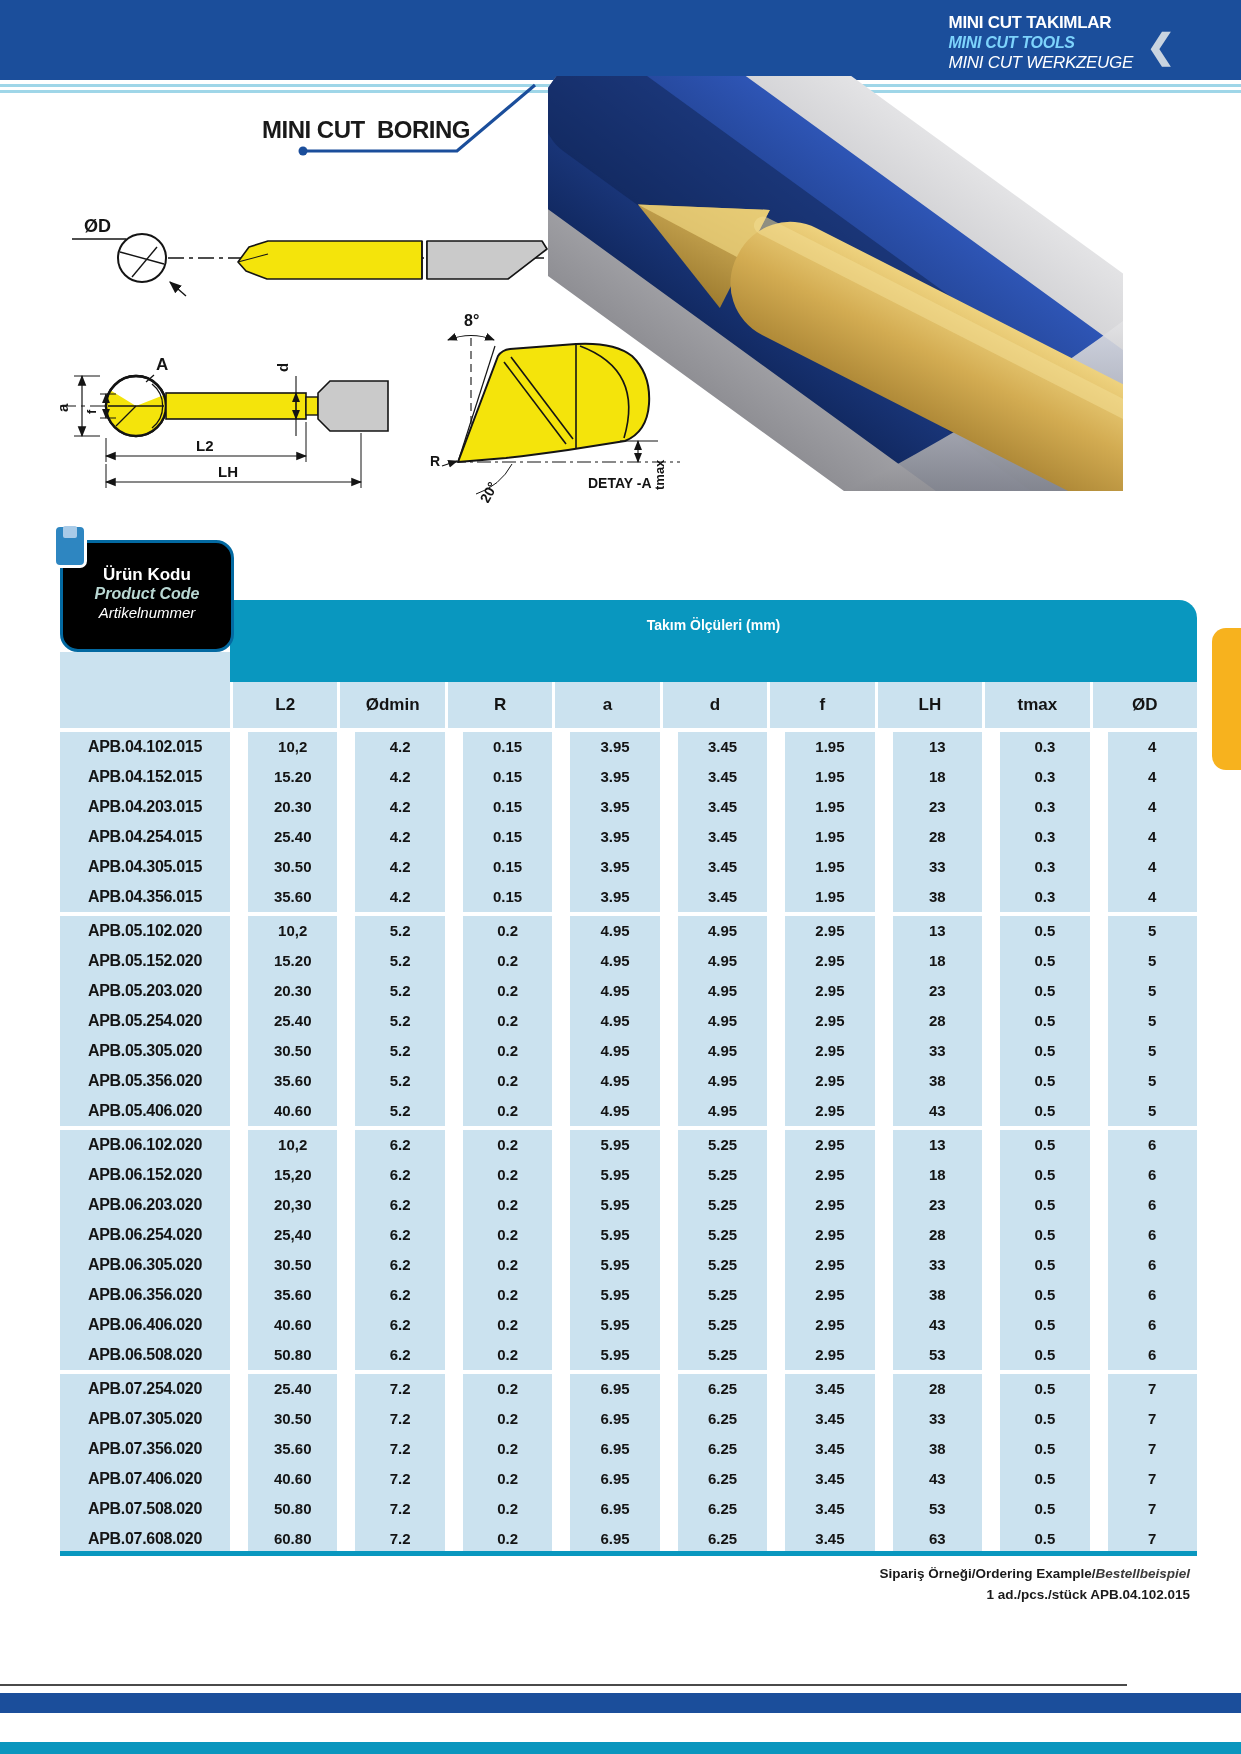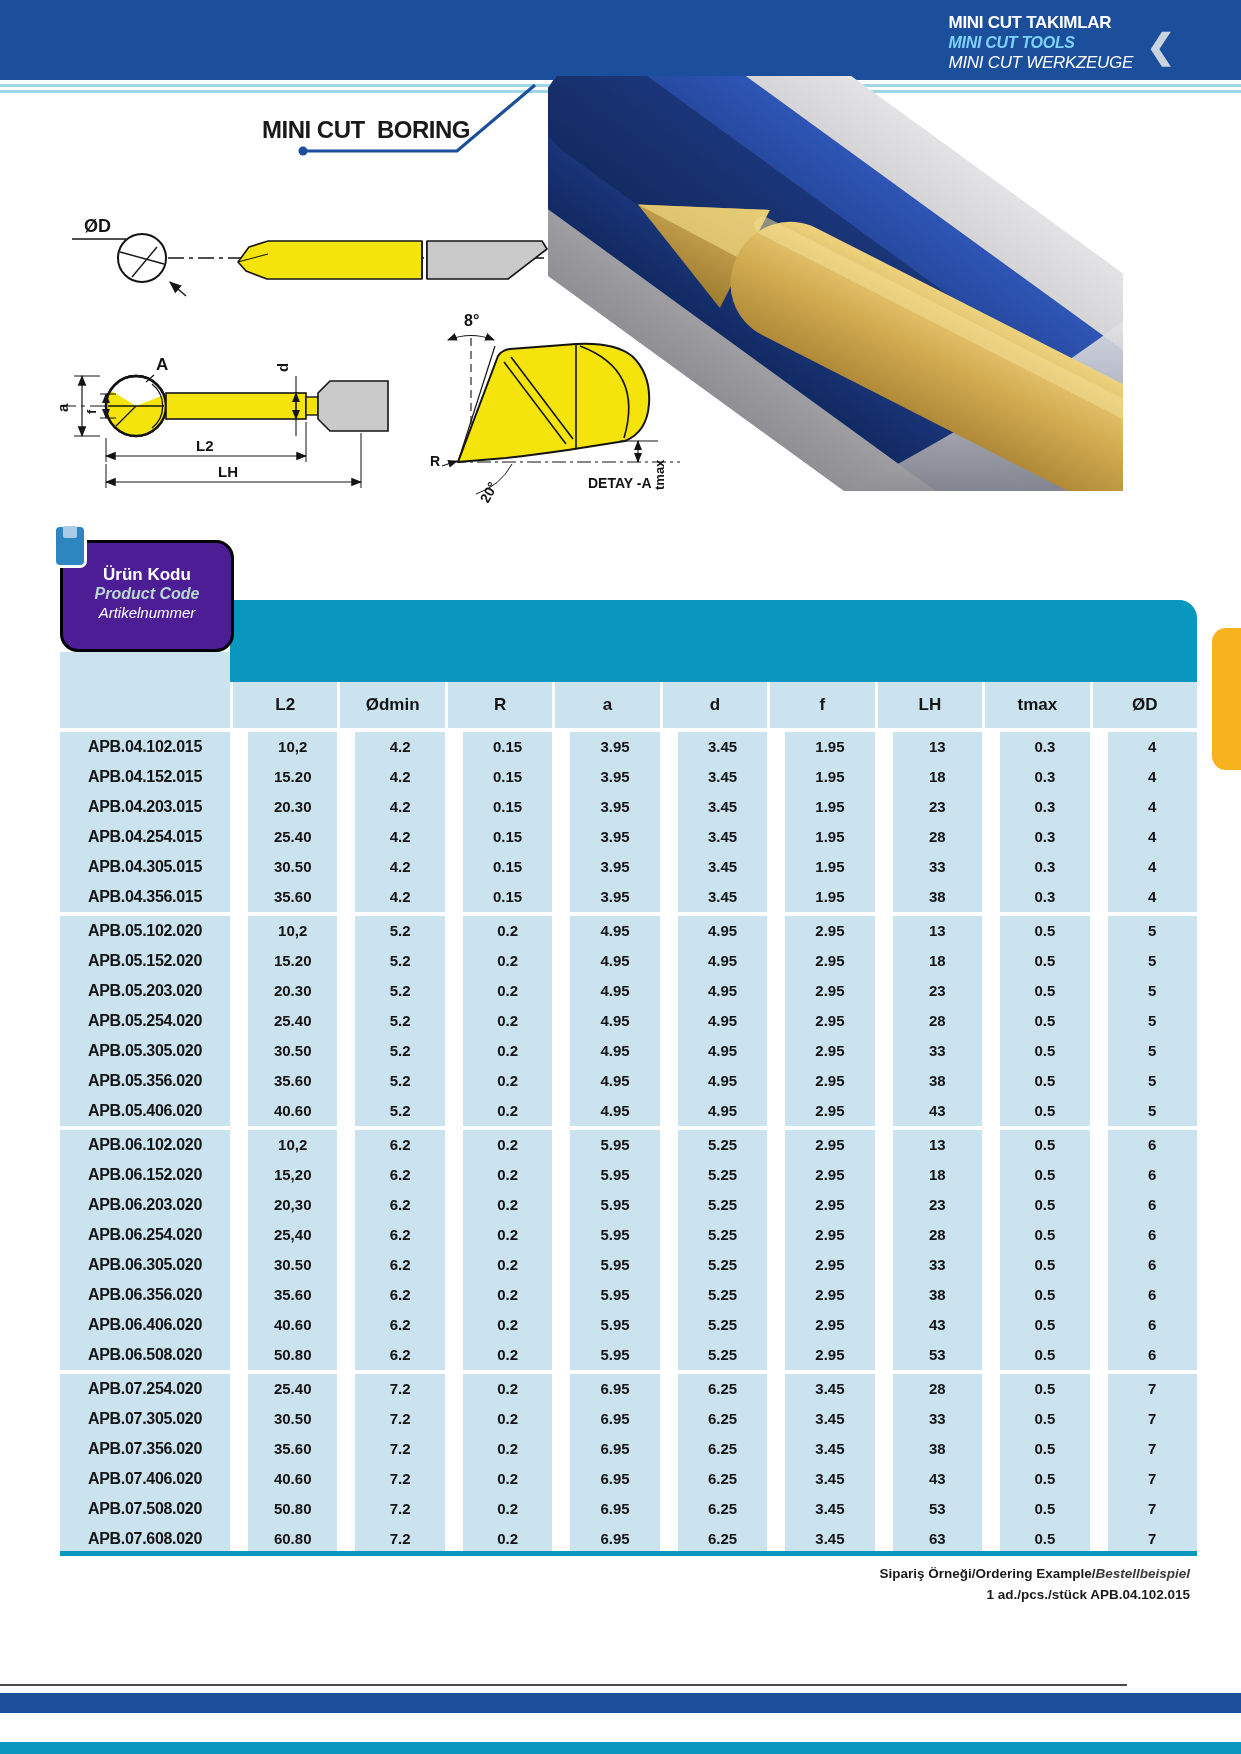--- a/index.html
+++ b/index.html
@@ -28,22 +28,22 @@
   
   .photo { position:absolute; left:548px; top:76px; }
 
   
   .twrap { position:absolute; left:60px; top:540px; width:1137px; height:1020px; }
   .band { position:absolute; left:170px; top:60px; width:967px; height:82px; background:#0997BF;
           border-radius:0 18px 0 0; text-align:center; padding-top:16px; line-height:18px; }
   .band .b1 { font-size:14px; font-weight:bold; color:#ffffff; }
   .band .b2 { font-size:13px; font-weight:bold; font-style:italic; color:#7FC8DF; }
   .band .b3 { font-size:13px; font-style:italic; color:#ffffff; }
-  .codebox { position:absolute; left:0; top:0; width:174px; height:112px; background:#4c1d95;
-             border:3px solid #000000; border-radius:18px; z-index:2; text-align:center;
+  .codebox { position:absolute; left:0; top:0; width:174px; height:112px; background:#000000;
+             border:3px solid #0369a1; border-radius:18px; z-index:2; text-align:center;
              padding-top:22px; line-height:19px; }
   .codebox .c1 { font-size:17px; font-weight:800; color:#ffffff; }
   .codebox .c2 { font-size:16px; font-weight:800; font-style:italic; color:#B9D8D3; }
   .codebox .c3 { font-size:15px; font-style:italic; color:#ffffff; }
   .tabicon { position:absolute; left:-7px; top:-16px; width:34px; height:44px; background:#2E86C1;
              border:3px solid #ffffff; border-radius:7px; z-index:3; }
   .tabicon:before { content:""; position:absolute; left:7px; top:-1px; width:14px; height:12px;
                     background:#A9CBE8; border-radius:2px; }
   .leftfill { position:absolute; left:0; top:112px; width:170px; height:76px; background:#CBE2EF; }
   .colhead { position:absolute; left:173px; top:142px; width:964px; height:46px; display:grid;
@@ -204,20 +204,21 @@
     <path d="M58,196 Q82,188 94,166" fill="none" stroke="#141414" stroke-width="1"></path>
     <text class="d-label" font-size="14" transform="rotate(-62 72 198)" x="64" y="200">20°</text>
     <line x1="202" y1="143" x2="240" y2="143" stroke="#141414" stroke-width="1"></line>
     <line x1="220" y1="143" x2="220" y2="164" stroke="#141414" stroke-width="1.1" marker-start="url(#ar)" marker-end="url(#ar)"></line>
     <text class="d-label" font-size="13" transform="rotate(-90 246 192)" x="246" y="192">tmax</text>
     <text class="d-label" x="170" y="190" font-size="14">DETAY -A</text>
   </svg>
 
   <div class="twrap">
     <div class="band">
+      <div class="b1">Takım Ölçüleri (mm)</div>
     </div>
     <div class="tabicon"></div>
     <div class="codebox">
       <div class="c1">Ürün Kodu</div>
       <div class="c2">Product Code</div>
       <div class="c3">Artikelnummer</div>
     </div>
     <div class="leftfill"></div>
     <div class="colhead">
       <div class="hc">L2</div>

